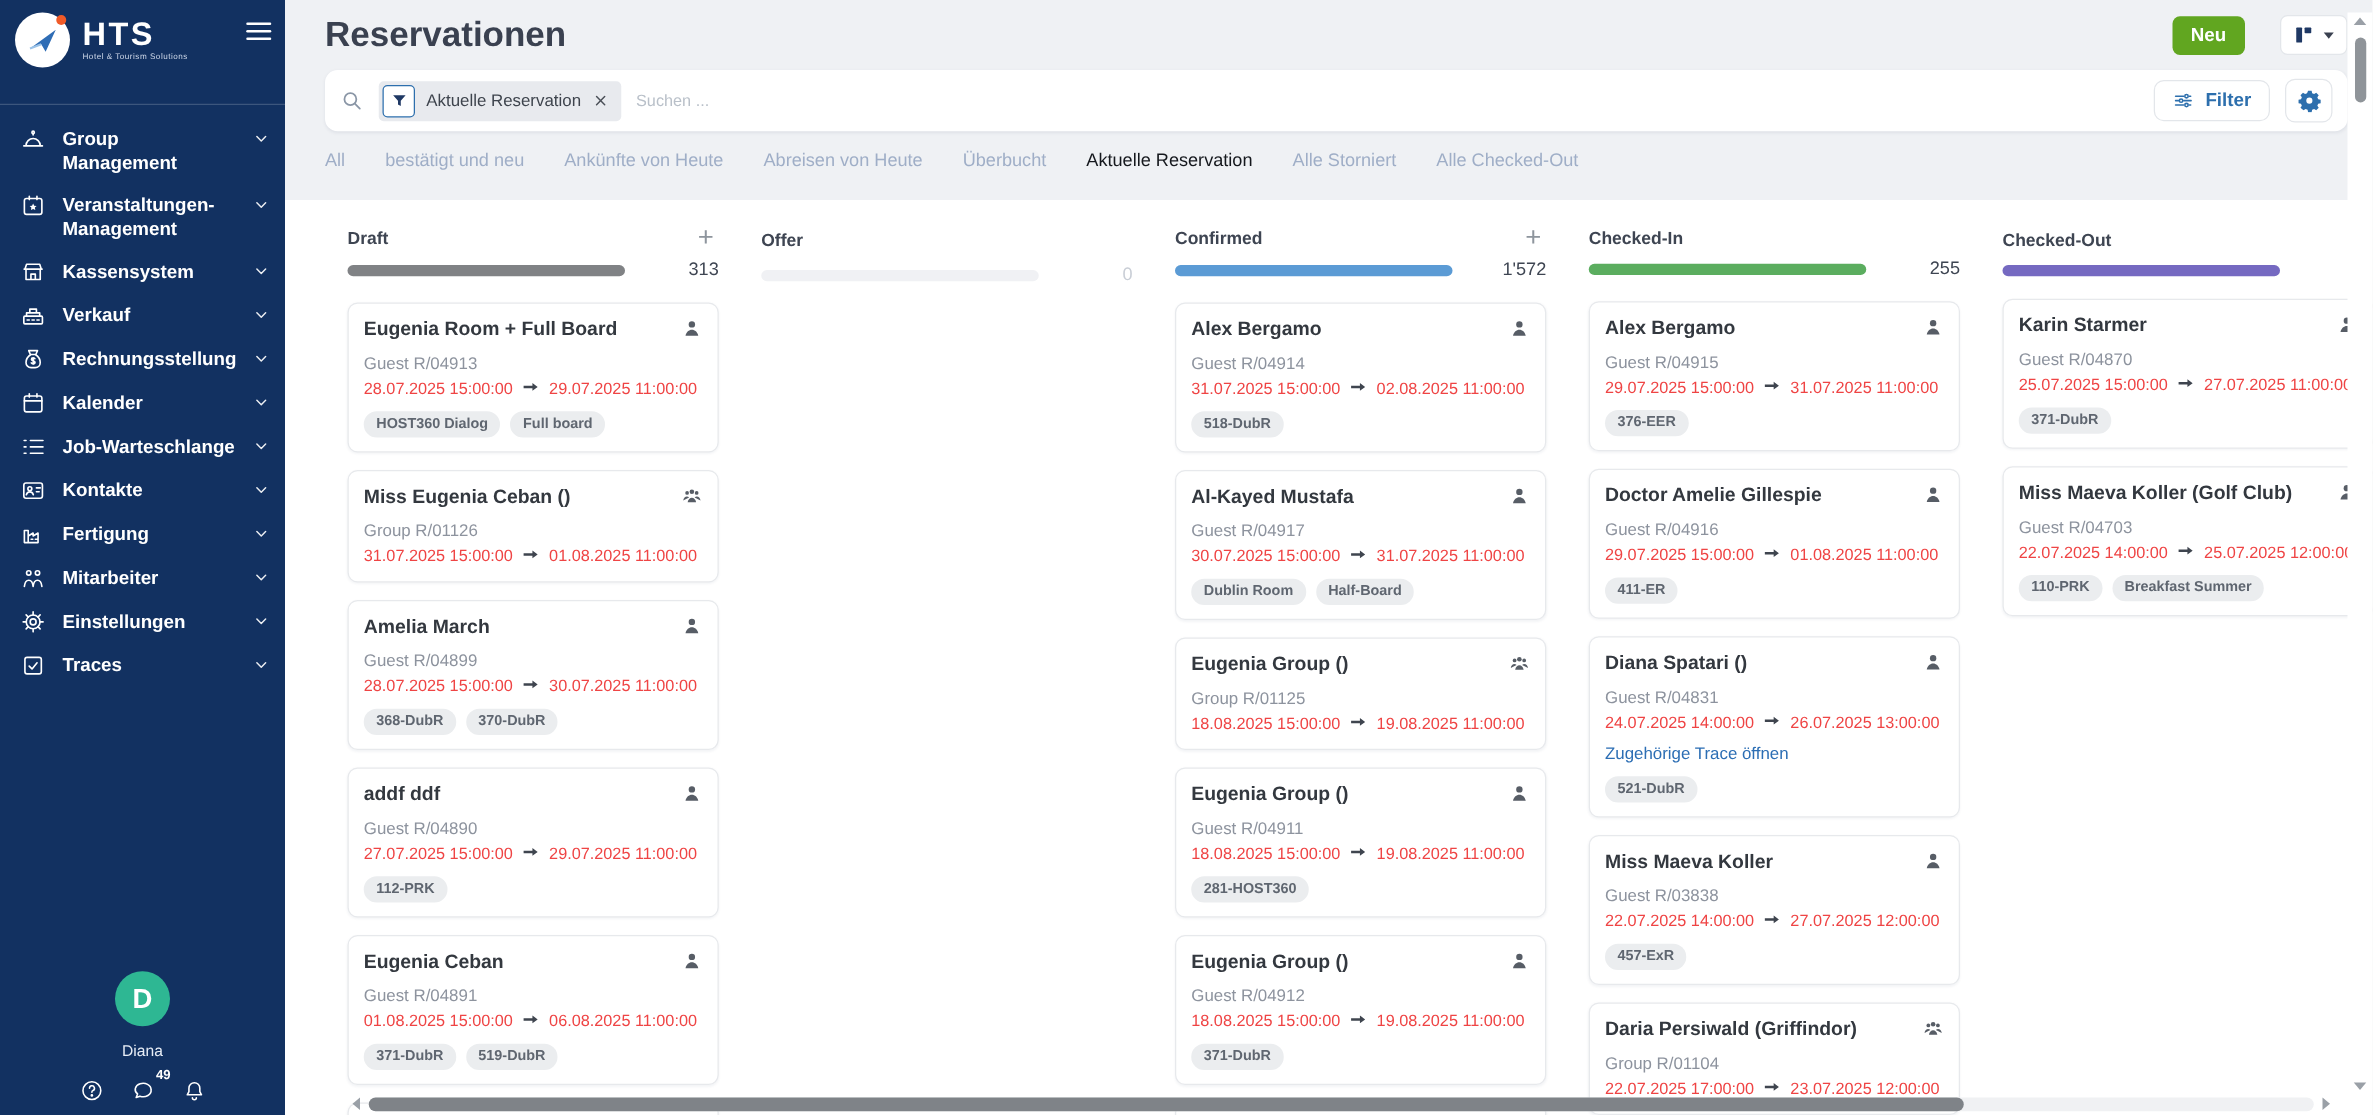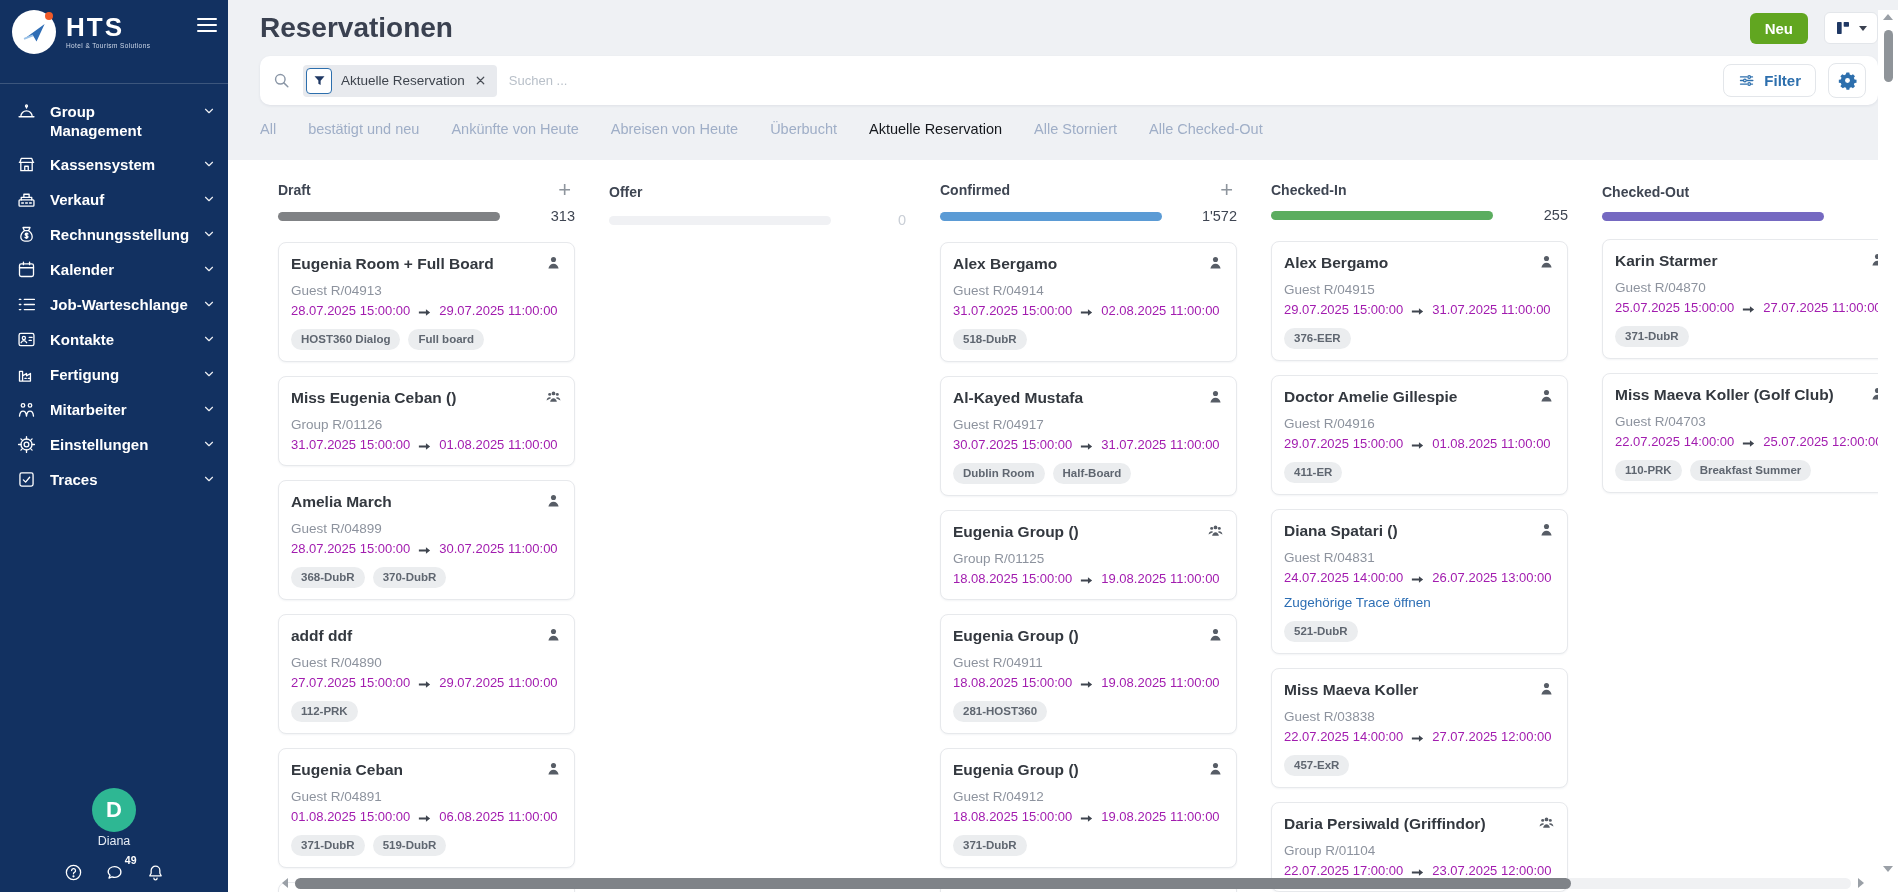--- a/index.html
+++ b/index.html
@@ -18,31 +18,31 @@
   .brand-sub{font-size:6.5px;letter-spacing:.4px;margin-top:3px;color:#CData;color:#cfd9ea}
   .nav{margin-top:10px}
   .nav-item{display:flex;align-items:flex-start;padding:7px 12px 7px 16px;gap:13px;cursor:pointer;font-size:15px;font-weight:600;line-height:19px}
   .nav-icon{width:21px;height:21px;flex:none;margin-top:0;color:#fff}
   .nav-icon svg{width:21px;height:21px}
   .nav-label{flex:1;padding-top:1px}
   .chev{width:14px;flex:none;margin-top:3px;opacity:.92;color:#fff}
   .chev svg{width:14px;height:14px}
   .side-footer{margin-top:auto;padding-bottom:10px;display:flex;flex-direction:column;align-items:center}
   .avatar{width:44px;height:44px;border-radius:50%;background:#2EB793;display:flex;align-items:center;justify-content:center;font-size:22px;font-weight:700;color:#fff;cursor:pointer}
-  .user-name{font-size:12.5px;margin-top:2px;color:#E6ECF5}
+  .user-name{font-size:12.5px;margin-top:13px;color:#E6ECF5}
   .foot-icons{display:flex;align-items:flex-end;gap:22px;margin-top:15px}
   .foot-icon{color:#fff;cursor:pointer}
   .foot-icon svg{width:19px;height:19px}
   .chat-wrap{position:relative}
   .chat-badge{position:absolute;top:-9px;right:-13px;font-size:10.5px;font-weight:700;color:#fff}
   
   .main{flex:1;min-width:0;display:flex;flex-direction:column;position:relative}
   .top-row{display:flex;align-items:center;justify-content:space-between;padding:12px 20px 0 32px}
   .page-title{font-size:28px;font-weight:700;color:#3A4150}
-  .top-actions{display:flex;gap:16px;align-items:center}
+  .top-actions{display:flex;gap:28px;align-items:center}
   .btn-new{background:#61A620;color:#fff;font-weight:700;font-size:15px;border-radius:6px;padding:8px 15px;cursor:pointer;line-height:1}
   .btn-kanban{background:#fff;border:1px solid #E3E6EA;border-radius:6px;padding:7px 10px;display:flex;align-items:center;gap:8px;cursor:pointer}
   .kanban-glyph{color:#1F3864}
   .kanban-glyph svg{width:16px;height:16px}
   .caret{width:0;height:0;border-left:4px solid transparent;border-right:4px solid transparent;border-top:5px solid #3A4150}
   .toolbar{margin:12px 20px 0 32px;background:#fff;border-radius:10px;box-shadow:0 1px 3px rgba(20,40,80,.08);display:flex;align-items:center;padding:7px 12px;gap:12px}
   .search-icon{color:#8A96A6}
   .search-icon svg{width:19px;height:19px}
   .chip{display:flex;align-items:center;gap:9px;background:#E8EAEE;border-radius:4px;padding:3px 10px 3px 3px;cursor:pointer}
   .funnel-box{width:26px;height:26px;background:#fff;border:1.5px solid #2D6FAD;border-radius:4px;display:flex;align-items:center;justify-content:center}
@@ -70,21 +70,21 @@
   .col-count{flex:1;text-align:right;font-size:14.5px;color:#3E4552}
   .col-count.muted{color:#C9CED6}
   .col-cards{margin-top:18px;display:flex;flex-direction:column;gap:14px}
   .card{background:#fff;border:1px solid #E7E9EC;border-radius:8px;box-shadow:0 1px 2px rgba(25,39,80,.05);padding:11px 12px;overflow:hidden;cursor:pointer;flex:none}
   .card.partial{height:20px}
   .card-top{display:flex;justify-content:space-between;align-items:flex-start;margin-bottom:9px}
   .card-title{font-size:15.5px;font-weight:700;color:#33383F;line-height:19px}
   .guest-icon{color:#575D66;flex:none;margin-left:8px}
   .guest-icon svg{width:17px;height:17px}
   .card-ref{font-size:13.5px;color:#8D939E;line-height:18px}
-  .card-dates{font-size:13px;color:#a21caf;line-height:18px;margin-top:2px;white-space:nowrap;display:flex;align-items:flex-end;gap:7px}
+  .card-dates{font-size:13px;color:#ef4444;line-height:18px;margin-top:2px;white-space:nowrap;display:flex;align-items:flex-start;gap:7px}
   .arr{color:#3F454F}
   .arr svg{width:15px;height:15px}
   .card-link{font-size:13.5px;color:#2C6EB4;line-height:18px;margin-top:7px;display:block;cursor:pointer;text-decoration:none}
   .card-tags{margin-top:9px;display:flex;gap:8px;flex-wrap:wrap}
   .tag{background:#EBEDEF;color:#5F6670;font-size:11.5px;font-weight:600;padding:0 10px;height:21px;line-height:21px;border-radius:11px;white-space:nowrap}
   
   .vscroll{position:absolute;top:10px;right:0;bottom:16px;width:20px;background:#fff;display:flex;flex-direction:column;align-items:center;padding:4px 0;z-index:5}
   .tri-up{width:0;height:0;border-left:5px solid transparent;border-right:5px solid transparent;border-bottom:6px solid #9AA0A7;cursor:pointer}
   .tri-down{width:0;height:0;border-left:5px solid transparent;border-right:5px solid transparent;border-top:6px solid #9AA0A7;cursor:pointer;margin-top:auto}
   .vthumb{width:9px;height:52px;background:#8F9499;border-radius:5px;margin-top:10px;cursor:pointer}
@@ -127,20 +127,35 @@
         <span class="nav-label">Group Management</span>
         <span class="chev">
           <svg viewBox="0 0 24 24" fill="none" stroke="currentColor" stroke-width="2" stroke-linecap="round" stroke-linejoin="round">
             <path d="M6 9l6 6 6-6"></path>
           </svg>
         </span>
       </div>
       <div class="nav-item">
         <span class="nav-icon">
           <svg viewBox="0 0 24 24" fill="none" stroke="currentColor" stroke-width="1.5" stroke-linecap="round" stroke-linejoin="round">
+            <rect x="4" y="5.5" width="16" height="14.5" rx="2"></rect>
+            <path d="M8.5 3.5v3M15.5 3.5v3"></path>
+            <path d="M12 10l1 2 2.2.3-1.6 1.5.4 2.2-2-1-2 1 .4-2.2-1.6-1.5 2.2-.3z" fill="currentColor" stroke="none"></path>
+          </svg>
+        </span>
+        <span class="nav-label">Veranstaltungen-Management</span>
+        <span class="chev">
+          <svg viewBox="0 0 24 24" fill="none" stroke="currentColor" stroke-width="2" stroke-linecap="round" stroke-linejoin="round">
+            <path d="M6 9l6 6 6-6"></path>
+          </svg>
+        </span>
+      </div>
+      <div class="nav-item">
+        <span class="nav-icon">
+          <svg viewBox="0 0 24 24" fill="none" stroke="currentColor" stroke-width="1.5" stroke-linecap="round" stroke-linejoin="round">
             <path d="M4.5 9.5L6 5h12l1.5 4.5M3.8 9.5h16.4M5.5 9.5V19h13V9.5M10 19v-5h4v5"></path>
           </svg>
         </span>
         <span class="nav-label">Kassensystem</span>
         <span class="chev">
           <svg viewBox="0 0 24 24" fill="none" stroke="currentColor" stroke-width="2" stroke-linecap="round" stroke-linejoin="round">
             <path d="M6 9l6 6 6-6"></path>
           </svg>
         </span>
       </div>

